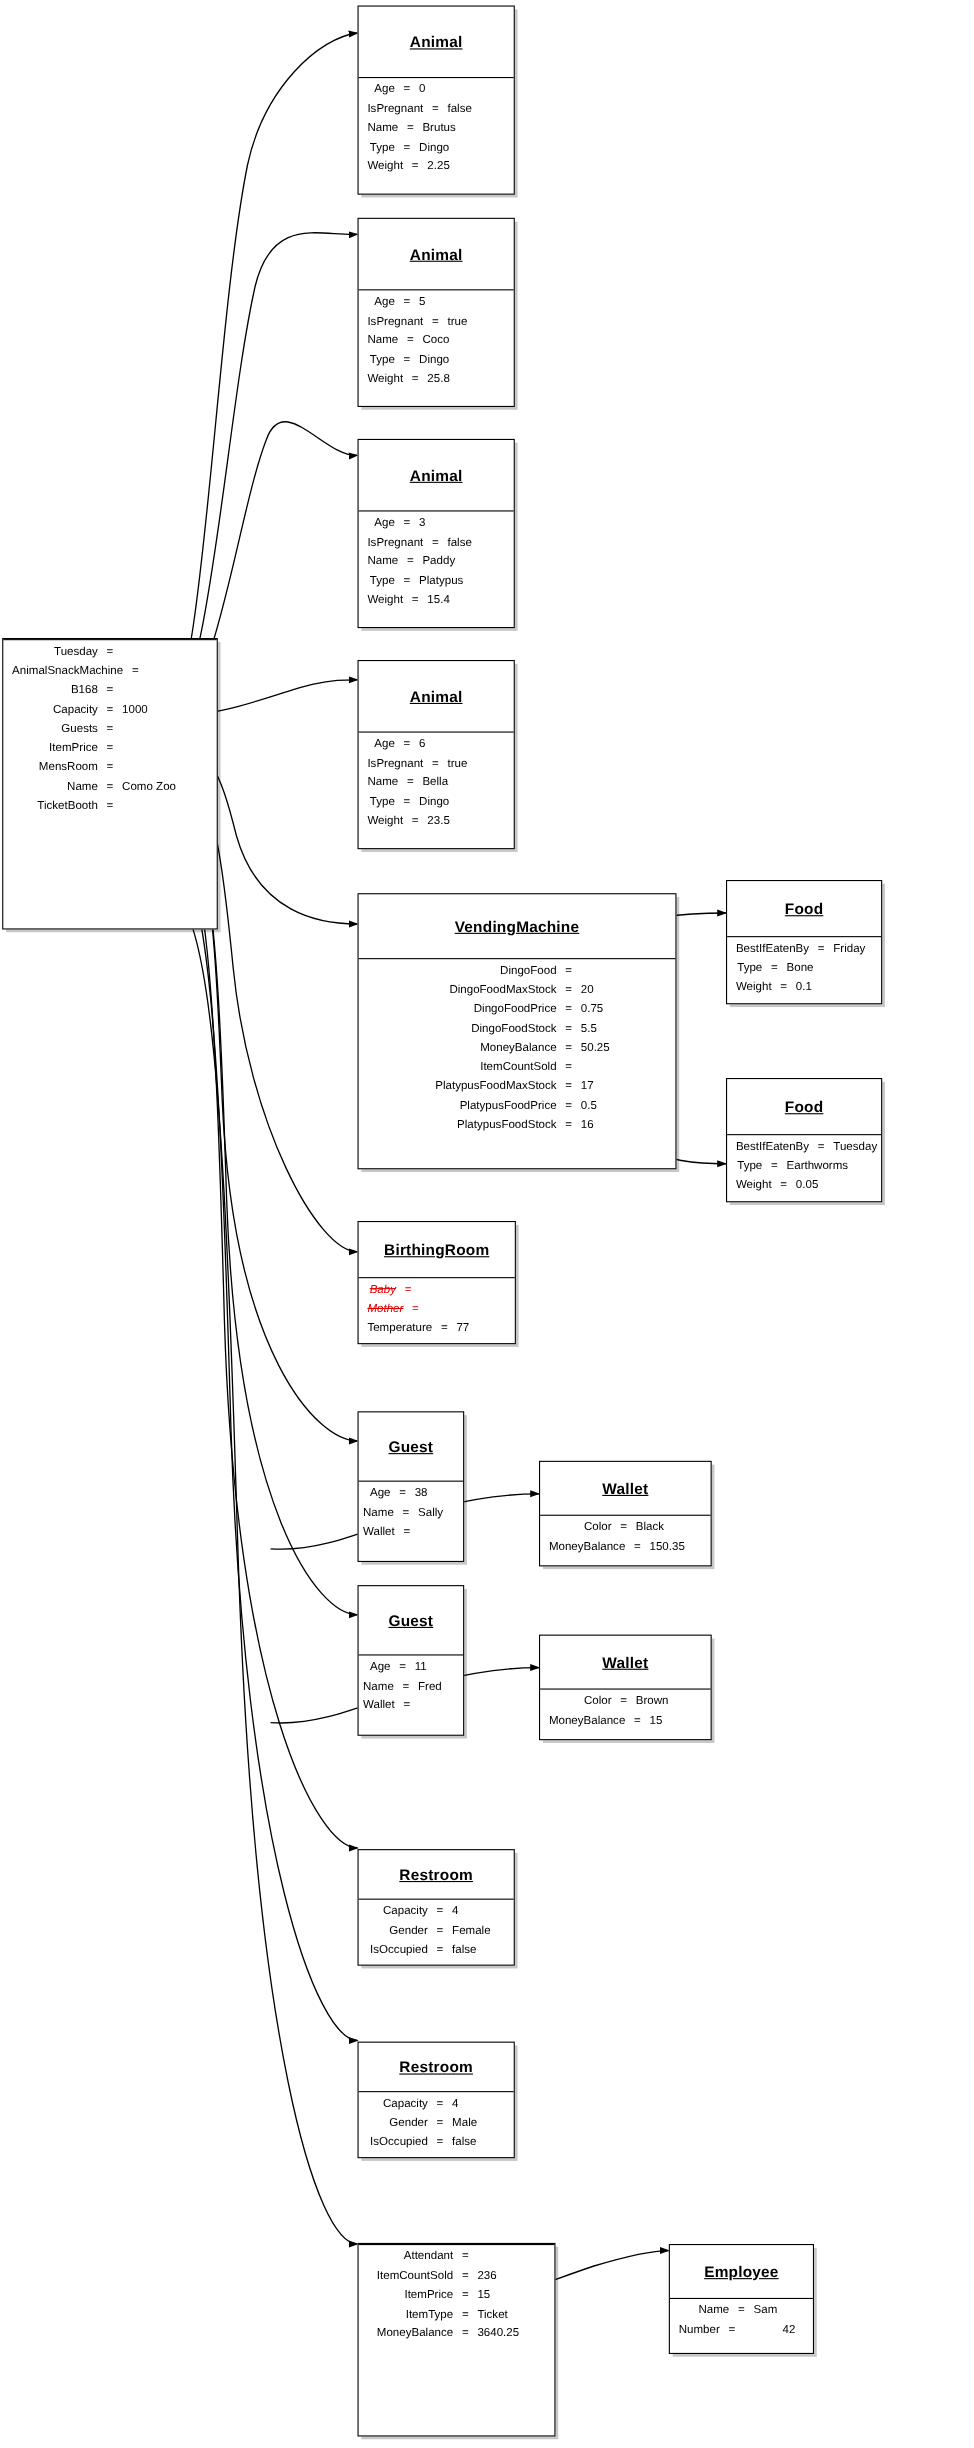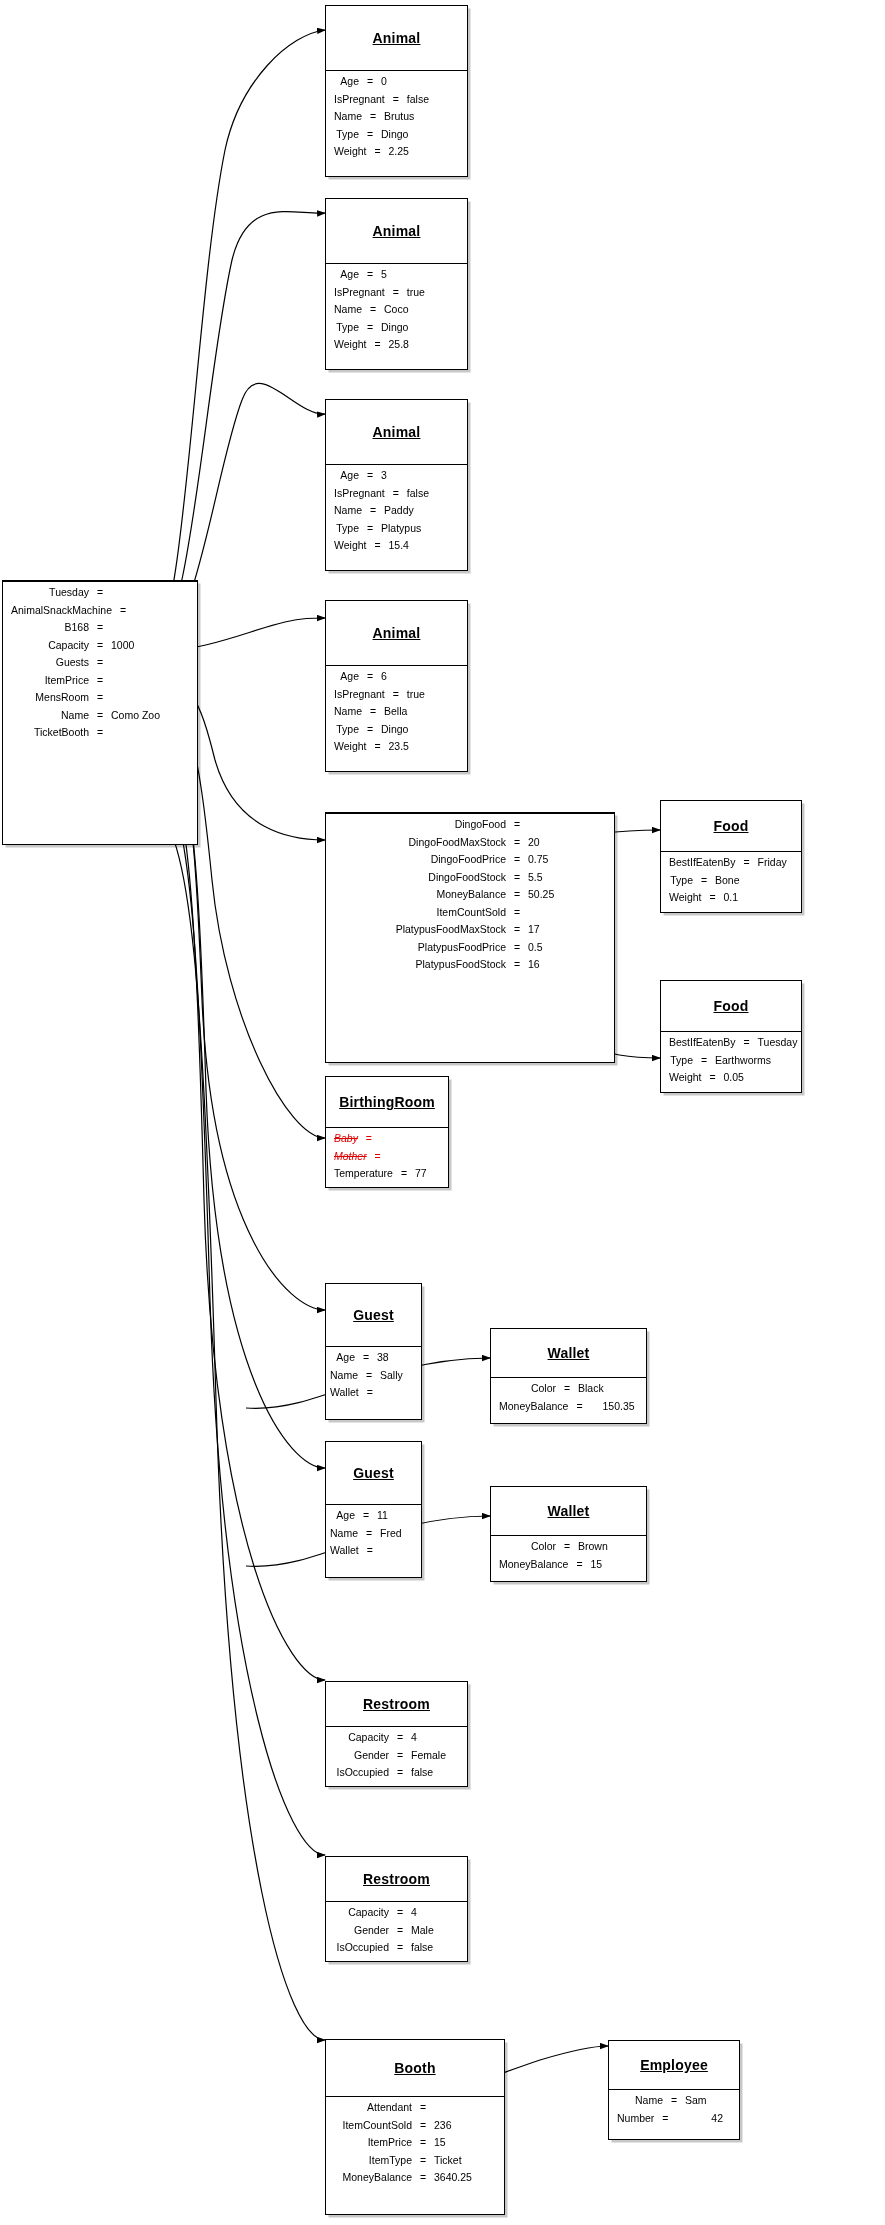--- a/index.html
+++ b/index.html
@@ -252,20 +252,23 @@
         </div>
       <div class="row">
           <span class="fname">Weight</span>
           <span class="feq">=</span>
           <span class="fval">23.5</span>
         </div>
     </div>
   </div>
 
   <div class="obj" style="left:325px;top:812px;width:290px;height:251px;">
+    <div class="head" style="height:58px;">
+      <span class="title">VendingMachine</span>
+    </div>
     <div class="divider"></div>
     <div class="fields">
       <div class="row">
           <span class="fname">DingoFood</span>
           <span class="feq">=</span>
           <span class="fval"></span>
         </div>
       <div class="row">
           <span class="fname">DingoFoodMaxStock</span>
           <span class="feq">=</span>
@@ -350,21 +353,21 @@
           <span class="fval">Earthworms</span>
         </div>
       <div class="row">
           <span class="fname">Weight</span>
           <span class="feq">=</span>
           <span class="fval">0.05</span>
         </div>
     </div>
   </div>
 
-  <div class="obj" style="left:325px;top:1076px;width:124px;height:112px;">
+  <div class="obj" style="left:325px;top:1110px;width:144px;height:112px;">
     <div class="head" style="height:50px;">
       <span class="title">BirthingRoom</span>
     </div>
     <div class="divider"></div>
     <div class="fields">
       <div class="row null">
           <span class="fname">Baby</span>
           <span class="feq">=</span>
           <span class="fval"></span>
         </div>
@@ -412,21 +415,21 @@
     <div class="divider"></div>
     <div class="fields">
       <div class="row">
           <span class="fname">Color</span>
           <span class="feq">=</span>
           <span class="fval" style="width:60px;">Black</span>
         </div>
       <div class="row">
           <span class="fname">MoneyBalance</span>
           <span class="feq">=</span>
-          <span class="fval" style="width:60px;margin-left:12px;">150.35</span>
+          <span class="fval" style="width:60px;">150.35</span>
         </div>
     </div>
   </div>
 
   <div class="obj" style="left:325px;top:1441px;width:97px;height:137px;">
     <div class="head" style="height:62px;">
       <span class="title">Guest</span>
     </div>
     <div class="divider"></div>
     <div class="fields" style="padding-left:4px;padding-right:4px;">
@@ -509,23 +512,20 @@
         </div>
       <div class="row">
           <span class="fname">IsOccupied</span>
           <span class="feq">=</span>
           <span class="fval" style="width:48px;">false</span>
         </div>
     </div>
   </div>
 
   <div class="obj" style="left:325px;top:2039px;width:180px;height:176px;">
-    <div class="head" style="height:56px;">
-      <span class="title">Booth</span>
-    </div>
     <div class="divider"></div>
     <div class="fields">
       <div class="row">
           <span class="fname">Attendant</span>
           <span class="feq">=</span>
           <span class="fval" style="width:62px;"></span>
         </div>
       <div class="row">
           <span class="fname">ItemCountSold</span>
           <span class="feq">=</span>

